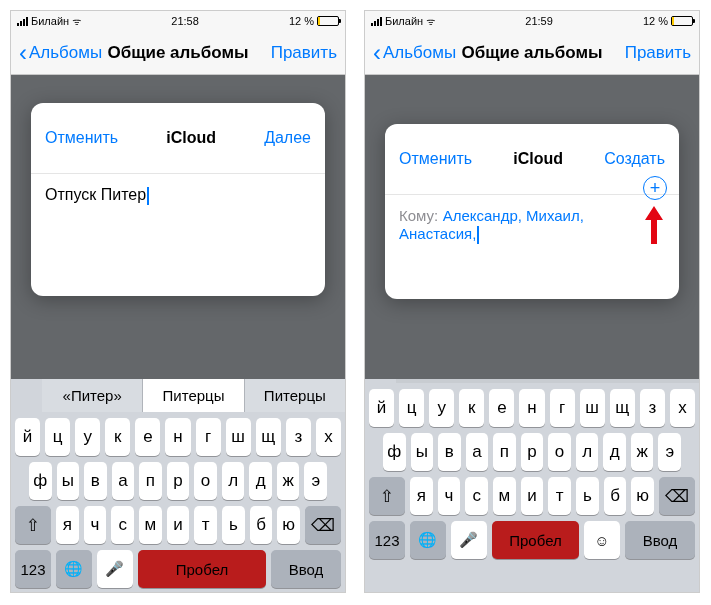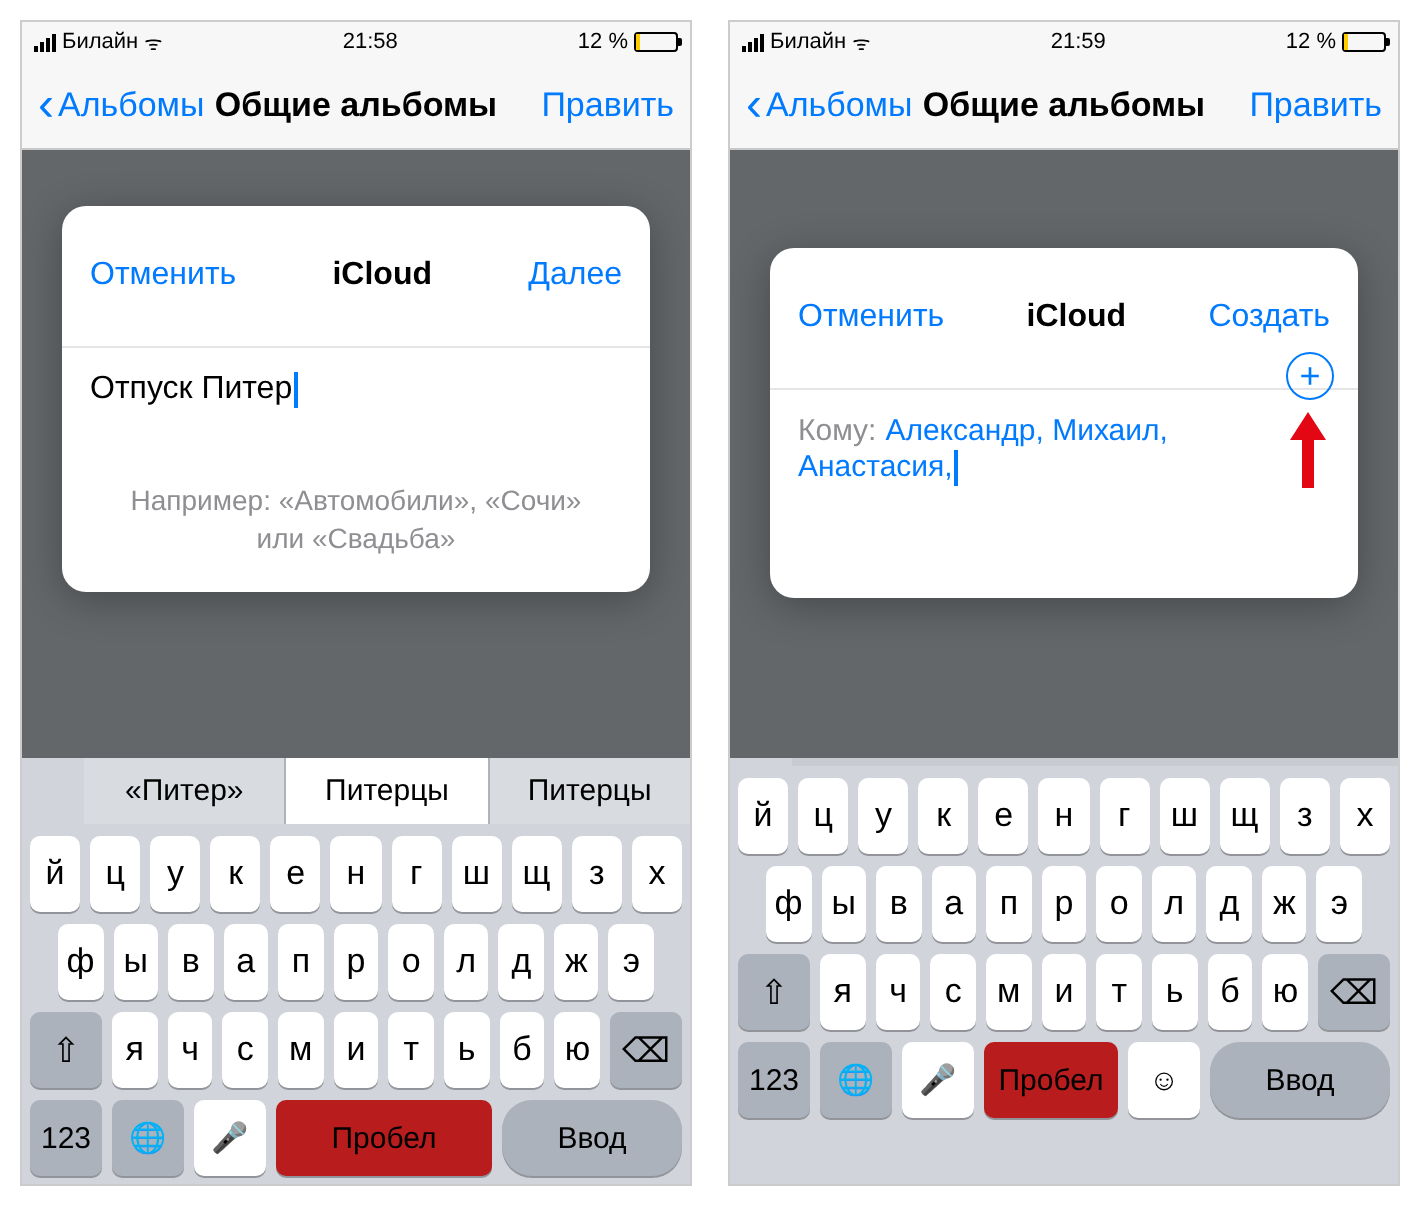--- a/index.html
+++ b/index.html
@@ -118,21 +118,21 @@
       cursor: pointer;
     }
     .key.fn { background: #acb2bb; min-width: 36px; flex: 0 0 36px; }
     .key.del { background: #acb2bb; min-width: 36px; flex: 0 0 36px; }
     .bottom-row { display: flex; gap: 5px; padding: 6px 4px 4px; }
     .bkey { height: 38px; background: #acb2bb; border-radius: 5px; display: flex; align-items: center; justify-content: center; font-size: 15px; box-shadow: 0 1px 0 rgba(0,0,0,0.3); cursor: pointer; }
     .bkey.k123 { width: 36px; }
     .bkey.kglobe { width: 36px; }
     .bkey.kmic { width: 36px; background:#fff; }
     .bkey.kspace { flex: 1; background: #b91c1c; }
-    .bkey.kenter { width: 90px; border-radius: 15px; }
+    .bkey.kenter { width: 70px; }
     .bkey.kemoji { width: 36px; background:#fff; }
   </style>
 </head>
 <body>
 
 <div class="phone">
   <div class="status-bar">
     <div class="status-left">
       <div class="signal-bars">
         <span class="bar b1"></span>
@@ -163,21 +163,20 @@
 
   <div class="modal m1">
     <div class="modal-header">
       <span class="modal-cancel">Отменить</span>
       <span class="modal-title">iCloud</span>
       <span class="modal-next">Далее</span>
     </div>
     <div class="modal-body">
       <span>Отпуск Питер</span><span class="cursor"></span>
     </div>
-    <div class="modal-hint">Например: «Автомобили», «Сочи» или «Свадьба»</div>
   </div>
 
   <div class="keyboard">
     <div class="suggest-row">
       <div class="suggest">«Питер»</div>
       <div class="suggest sel">Питерцы</div>
       <div class="suggest">Питерцы</div>
     </div>
     <div class="krow">
         <div class="key">й</div>

